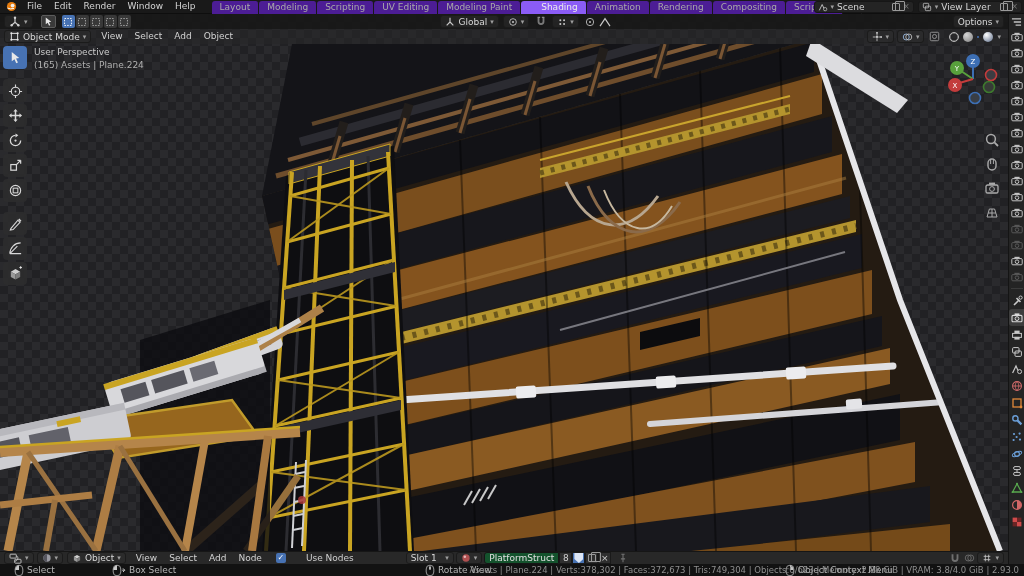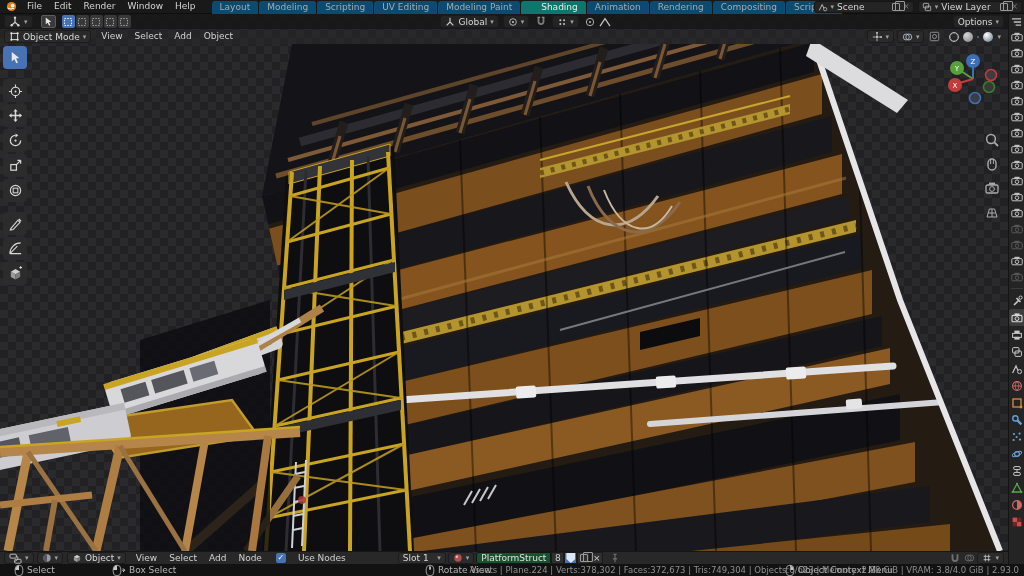--- a/index.html
+++ b/index.html
@@ -9,23 +9,23 @@
   -webkit-user-select:none;user-select:none;}
 svg{display:block;}
 .nowrap{white-space:nowrap;}
 
 .topbar{position:absolute;left:0;top:0;width:1024px;height:14px;background:#191919;
   border-bottom:1px solid #0e0e0e;display:flex;align-items:center;z-index:40;}
 .blogo{margin:0 4px 0 6px;display:flex;align-items:center;}
 .appmenus{display:flex;align-items:center;}
 .menu{padding:0 6px;line-height:13px;color:#d4d4d4;cursor:default;}
 .tabs{display:flex;margin-left:10px;align-items:flex-end;height:14px;}
-.tab{padding:0 8px;line-height:12px;height:13px;margin-top:1px;color:#a9a9a9;background:#0c4a6e;
+.tab{padding:0 8px;line-height:12px;height:13px;margin-top:1px;color:#a9a9a9;background:#4c1d95;
   border-right:1px solid #181818;border-radius:3px 3px 0 0;}
-.tab.active{background:#0f766e;color:#ececec;padding-left:20px;}
+.tab.active{background:#8b5cf6;color:#ececec;padding-left:20px;}
 .tab.plus{background:transparent;color:#9a9a9a;padding:0 5px;}
 .tb-right{position:absolute;right:2px;top:1px;display:flex;gap:4px;}
 .idchip{display:flex;align-items:center;background:#242424;border:1px solid #161616;border-radius:3px;
   height:12px;padding:0 3px;gap:3px;color:#d6d6d6;}
 .mini-sq{width:8px;height:8px;border:1px solid #9a9a9a;border-radius:1px;position:relative;}
 .mini-sq:after{content:"";position:absolute;left:2px;top:-3px;width:8px;height:8px;border:1px solid #9a9a9a;border-radius:1px;}
 .xg{color:#777;font-size:8px;line-height:8px;}
 .arrow{font-size:7px;color:#9f9f9f;line-height:8px;}
 
 .viewport{position:absolute;left:0;top:14px;width:1008px;height:537px;overflow:hidden;
@@ -465,20 +465,24 @@
       </span>
       <div class="shadepill">
         <span class="sphere sph-wire"></span>
         <span class="sphere sph-solid"></span>
         <span class="on"><span class="sphere sph-mat"></span></span>
         <span class="sphere sph-rend"></span>
         <span class="arrow">▾</span>
       </div>
     </div>
 
+    <div class="vp-overlay-text">
+      <div class="l1">User Perspective</div>
+      <div class="l2">(165) Assets | Plane.224</div>
+    </div>
 
     <div class="ltoolbar" id="ltoolbar">
         <div class="tbtn active">
           <svg width="15" height="15" viewBox="0 0 16 16">
             <path d="M4 2 L12 8.5 L8.6 9 L10.6 13.2 L8.8 14 L6.9 9.8 L4 12 Z" fill="#e8e8e8"></path>
           </svg>
         </div>
         <div class="tbtn gap">
           <svg width="15" height="15" viewBox="0 0 16 16">
             <circle cx="8" cy="9" r="4.5" fill="none" stroke="#d8d8d8" stroke-width="1.2"></circle>
@@ -818,21 +822,21 @@
       <span>Object</span>
         <span class="arrow">▾</span>
     </div>
     <div id="sh-menus" style="display:flex;margin-left:4px;">
         <div class="hmenu" style="line-height: 12px;">View</div>
         <div class="hmenu" style="line-height: 12px;">Select</div>
         <div class="hmenu" style="line-height: 12px;">Add</div>
         <div class="hmenu" style="line-height: 12px;">Node</div>
       </div>
     <span class="cbx" style="margin-left:8px;">✓</span>
-    <span style="margin-left:12px;text-align:center;">Use Nodes</span>
+    <span style="margin-left:20px;text-align:center;">Use Nodes</span>
     <div style="width:52px"></div>
     <div class="chip" style="height:12px;width:48px;justify-content:space-between;">
       <span>Slot 1</span>
         <span class="arrow">▾</span>
     </div>
     <div class="chip ghost" style="height:12px;margin:0 2px;">
       <svg width="10" height="10" viewBox="0 0 12 12">
           <circle cx="6" cy="6" r="4.4" fill="#b05050"></circle>
           <circle cx="4.6" cy="4.4" r="1.5" fill="#e8b8b8"></circle>
         </svg>

